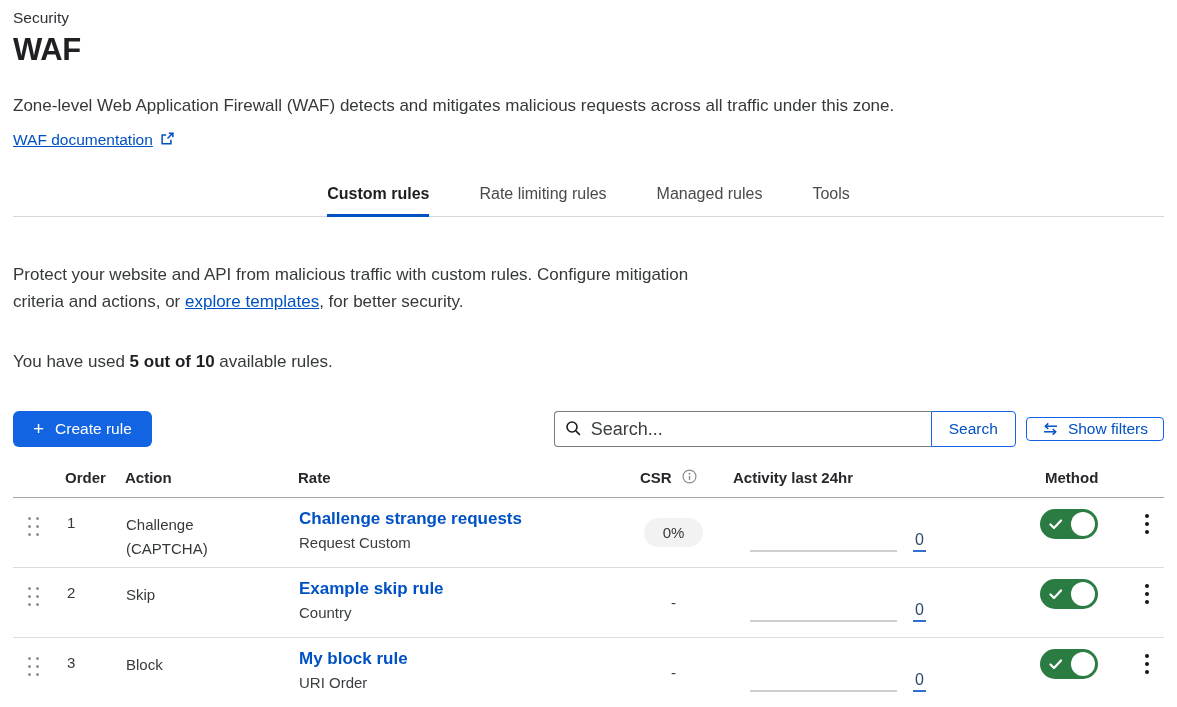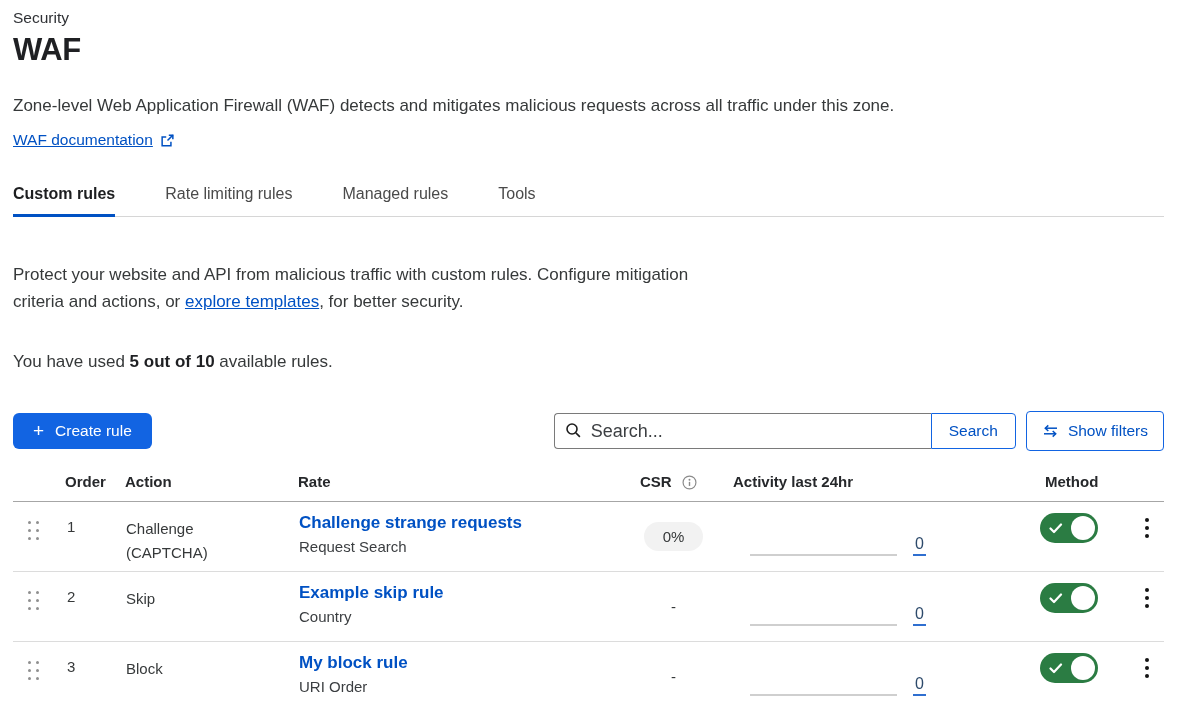--- a/index.html
+++ b/index.html
@@ -10,24 +10,24 @@
     font-family: "Liberation Sans", sans-serif;
     color: #36393a;
     overflow: hidden;
   }
   .container { padding: 0 13px; }
 
   .eyebrow { margin-top: 9px; font-size: 15.5px; color: #2f3135; }
   .page-title { margin: 5px 0 0; font-size: 31px; font-weight: 700; color: #1f2023; letter-spacing: -0.3px; }
   .description { margin-top: 28px; font-size: 17px; color: #36393a; }
 
-  .doc-link-row { margin-top: 15px; font-size: 15.5px; display: flex; align-items: center; gap: 7px; }
+  .doc-link-row { margin-top: 15px; font-size: 15.5px; display: flex; gap: 7px; }
   .doc-link { color: #0051c3; text-decoration: underline; cursor: pointer; }
 
-  .tabs { margin-top: 36px; display: flex; gap: 50px; border-bottom: 1px solid #d6d6d6; }
+  .tabs { margin-top: 36px; display: flex; gap: 50px; border-bottom: 1px solid #d6d6d6; justify-content: center; }
   .tab { padding-bottom: 13px; font-size: 16px; color: #4a4a4a; cursor: pointer; position: relative; }
   .tab.active { color: #1d1e20; font-weight: 700; }
   .tab.active::after { content:""; position: absolute; left: 0; right: 0; bottom: -1px; height: 3px; background: #0051c3; }
 
   .intro { margin-top: 44px; font-size: 17px; line-height: 27px; color: #36393a; }
   .intro a { color: #0051c3; text-decoration: underline; cursor: pointer; }
 
   .usage { margin-top: 37px; font-size: 17px; }
   .usage b { color: #1f2023; }
 
@@ -48,35 +48,35 @@
     color: #36393a; font-family: "Liberation Sans", sans-serif; outline: none;
   }
   .search-input::placeholder { color: #3c3f42; opacity: 1; }
   .search-icon { position: absolute; left: 11px; top: 9px; }
   .btn-search {
     height: 36px; padding: 0 17px; background: #fff; color: #0051c3;
     border: 1px solid #1264e2; border-radius: 0 4px 4px 0; font-size: 15.5px;
     font-family: "Liberation Sans", sans-serif; cursor: pointer;
   }
   .btn-filters {
-    margin-left: 10px; height: 40px; padding: 0 15px; background: #fff; color: #0051c3;
+    margin-left: 10px; height: 24px; padding: 0 15px; background: #fff; color: #0051c3;
     border: 1px solid #1264e2; border-radius: 4px; font-size: 15.5px;
     font-family: "Liberation Sans", sans-serif;
     display: flex; align-items: center; gap: 9px; cursor: pointer;
   }
 
   .rules-table { margin-top: 22px; }
   .thead, .trow {
     display: grid;
     grid-template-columns: 40px 60px 173px 340px 95px 210px 1fr 90px 45px;
   }
   .thead { border-bottom: 1px solid #a6a6a6; padding-bottom: 11px; }
   .th { font-size: 15px; font-weight: 700; color: #26282b; }
   .th-order, .th-action, .th-name, .th-activity { padding-left: 12px; }
-  .th-csr { padding-left: 14px; display: flex; align-items: flex-end; gap: 10px; }
+  .th-csr { padding-left: 14px; display: flex; align-items: flex-start; gap: 10px; }
   .th-enabled { padding-left: 16px; }
 
   .trow { height: 70px; border-bottom: 1px solid #dcdcdc; }
   .handle-cell { display: flex; justify-content: center; padding-top: 19px; cursor: grab; }
   .drag-handle { display: grid; grid-template-columns: repeat(2, 3px); grid-auto-rows: 3px; gap: 5px; height: min-content; }
   .drag-handle i { width: 3px; height: 3px; border-radius: 50%; background: #8f8f8f; }
 
   .order-cell { padding: 16px 0 0 14px; font-size: 15px; color: #36393a; }
   .action-cell { padding: 15px 0 0 13px; font-size: 15px; line-height: 24px; color: #36393a; }
   .name-cell { padding: 11px 0 0 13px; }
@@ -204,21 +204,21 @@
             <i></i>
           </span>
       </div>
       <div class="order-cell">1</div>
       <div class="action-cell">
         <div>Challenge</div>
         <div>(CAPTCHA)</div>
       </div>
       <div class="name-cell">
         <a class="name-link">Challenge strange requests</a>
-        <div class="expression">Request Search</div>
+        <div class="expression">Request Custom</div>
       </div>
       <div class="csr-cell">
         <span class="csr-pill">0%</span>
       </div>
       <div class="activity-cell">
         <span class="sparkline"></span>
         <a class="activity-count">0</a>
       </div>
       <div></div>
       <div class="enabled-cell">

